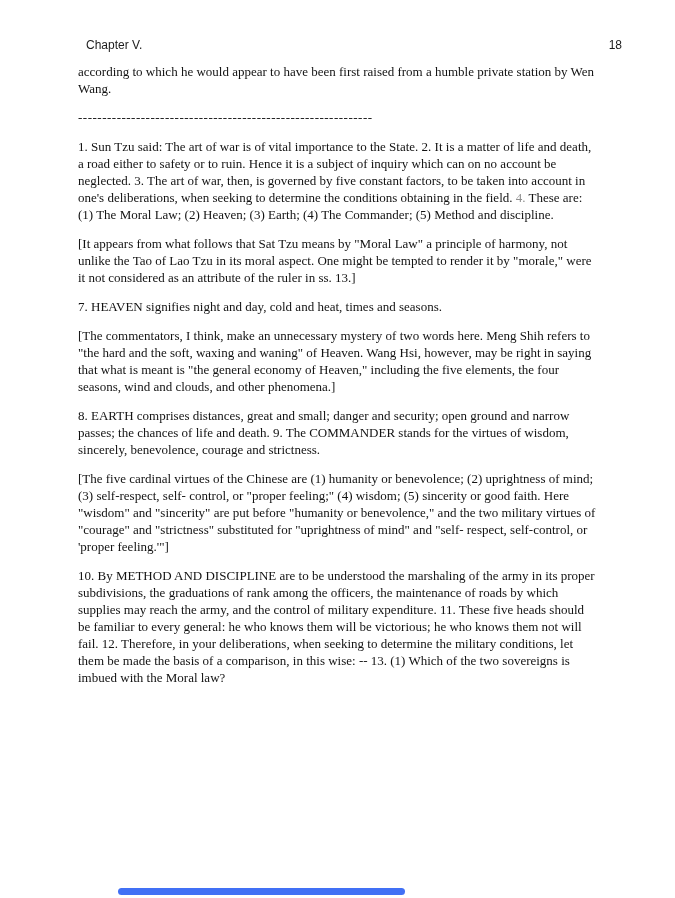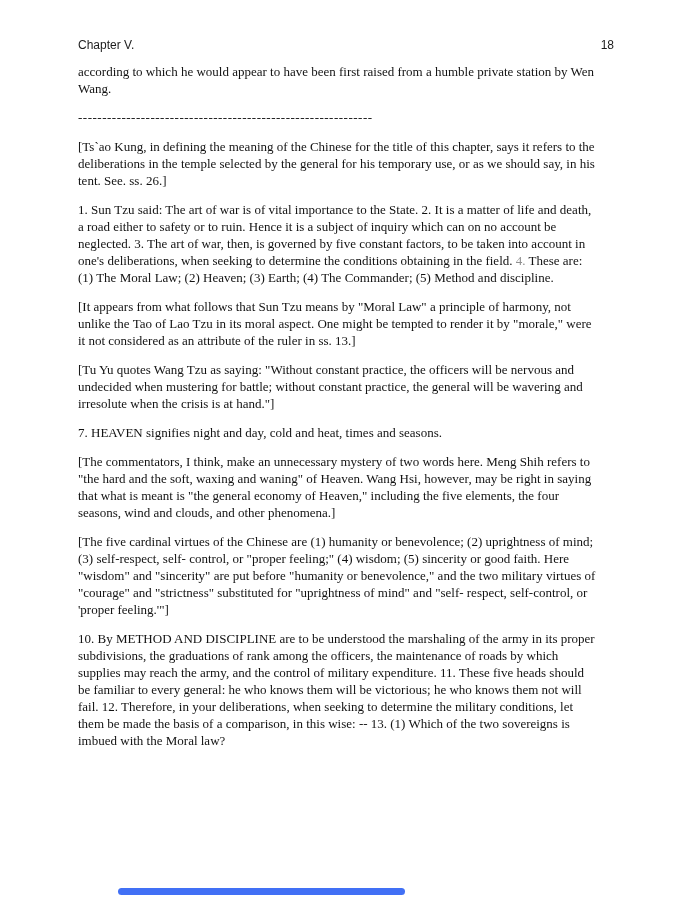--- a/index.html
+++ b/index.html
@@ -7,21 +7,21 @@
     width: 675px;
     height: 898px;
     background: #ffffff;
     position: relative;
     overflow: hidden;
     font-family: "Liberation Serif", serif;
     color: #121212;
   }
   .page-header {
     position: absolute;
-    left: 78px;
+    left: 86px;
     top: 38px;
     width: 536px;
     display: flex;
     justify-content: space-between;
     font-family: "Liberation Sans", sans-serif;
     font-size: 12px;
     color: #1c1c1c;
   }
   .content {
     position: absolute;
@@ -57,25 +57,24 @@
 <body>
 
 <div class="page-header">
   <span>Chapter V.</span>
   <span>18</span>
 </div>
 
 <div class="content">
   <p>according to which he would appear to have been first raised from a humble private station by Wen Wang.</p>
   <p class="divider">-------------------------------------------------------------</p>
-  <p>[Ts`ao Kung, in defining the meaning of the Chinese for the title of this chapter, says it refers to the deliberations in the temple selected by the general for his temporary use, or as we should say, in his tent. See. ss. 26.]</p>
   <p><span>1. Sun Tzu said: The art of war is of vital importance to the State. 2. It is a matter of life and death, a road either to safety or to ruin. Hence it is a subject of inquiry which can on no account be neglected. 3. The art of war, then, is governed by five constant factors, to be taken into account in one's deliberations, when seeking to determine the conditions obtaining in the field. </span><span class="verse-marker">4.</span><span> These are: (1) The Moral Law; (2) Heaven; (3) Earth; (4) The Commander; (5) Method and discipline.</span></p>
-  <p>[It appears from what follows that Sun Tzu means by "Moral Law" a principle of harmony, not unlike the Tao of Lao Tzu in its moral aspect. One might be tempted to render it by "morale," were it not considered as an attribute of the ruler in ss. 13.]</p>
-  <p>[Tu Yu quotes Wang Tzu as saying: "Without constant practice, the officers will be nervous and undecided when mustering for battle; without constant practice, the general will be wavering and irresolute when the crisis is at hand."]</p>
+  <p>[It appears from what follows that Sat Tzu means by "Moral Law" a principle of harmony, not unlike the Tao of Lao Tzu in its moral aspect. One might be tempted to render it by "morale," were it not considered as an attribute of the ruler in ss. 13.]</p>
   <p>7. HEAVEN signifies night and day, cold and heat, times and seasons.</p>
   <p>[The commentators, I think, make an unnecessary mystery of two words here. Meng Shih refers to "the hard and the soft, waxing and waning" of Heaven. Wang Hsi, however, may be right in saying that what is meant is "the general economy of Heaven," including the five elements, the four seasons, wind and clouds, and other phenomena.]</p>
+  <p>8. EARTH comprises distances, great and small; danger and security; open ground and narrow passes; the chances of life and death. 9. The COMMANDER stands for the virtues of wisdom, sincerely, benevolence, courage and strictness.</p>
   <p>[The five cardinal virtues of the Chinese are (1) humanity or benevolence; (2) uprightness of mind; (3) self-respect, self- control, or "proper feeling;" (4) wisdom; (5) sincerity or good faith. Here "wisdom" and "sincerity" are put before "humanity or benevolence," and the two military virtues of "courage" and "strictness" substituted for "uprightness of mind" and "self- respect, self-control, or 'proper feeling.'"]</p>
   <p>10. By METHOD AND DISCIPLINE are to be understood the marshaling of the army in its proper subdivisions, the graduations of rank among the officers, the maintenance of roads by which supplies may reach the army, and the control of military expenditure. 11. These five heads should be familiar to every general: he who knows them will be victorious; he who knows them not will fail. 12. Therefore, in your deliberations, when seeking to determine the military conditions, let them be made the basis of a comparison, in this wise: -- 13. (1) Which of the two sovereigns is imbued with the Moral law?</p>
 
 </div>
 
 <div class="scrollbar-track"></div>
 <div class="scrollbar-thumb" style="background: rgb(65, 112, 245);"></div>
 
 </body></html>

